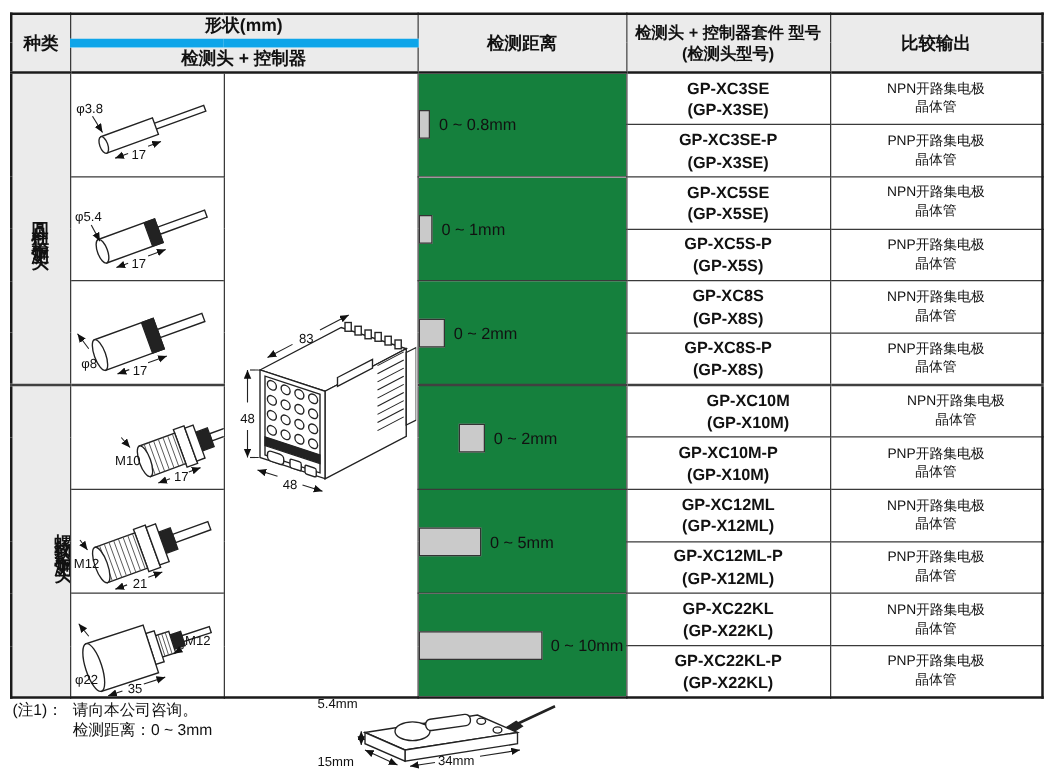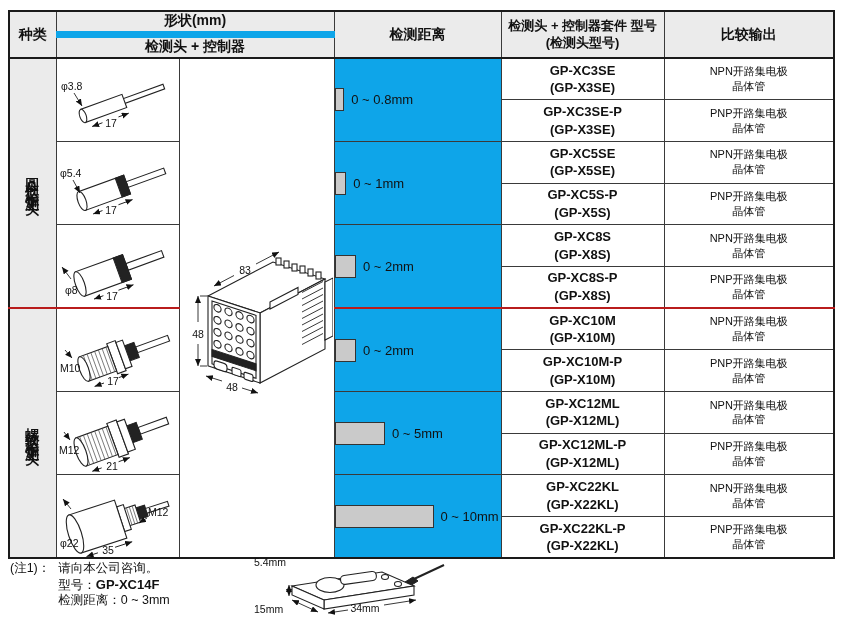--- a/index.html
+++ b/index.html
@@ -6,26 +6,26 @@
   body{width:841px;height:621px;position:relative;overflow:hidden;
        font-family:"Liberation Sans","DejaVu Sans",sans-serif;color:#111;}
   .spec{position:absolute;left:8px;top:10px;width:825px;border-collapse:collapse;
         table-layout:fixed;border:2.5px solid #1a1a1a;}
   .spec th,.spec td{border:1px solid #3a3a3a;padding:0;overflow:hidden;}
   thead th{background:#ebebeb;font-size:14px;font-weight:bold;text-align:center;vertical-align:middle;}
   tr.h1{height:23px;} tr.h2{height:24px;}
   tr.h2 th{border-top:7px solid #0ea5e9;}
   tbody tr{height:41.7px;}
   tbody tr:first-child>td{border-top:2.5px solid #1a1a1a;}
-  tr.group-start>td{border-top:2px solid #b91c1c;}
+  tr.group-start>td{border-top:2px solid #404040;padding-left:32px;}
   td.typecell{background:#ebebeb;text-align:center;vertical-align:middle;}
   .vlabel{writing-mode:vertical-rl;text-orientation:upright;font-weight:bold;
           font-size:14px;letter-spacing:5px;display:inline-block;}
   td.shapecell,td.ctrl{text-align:center;vertical-align:middle;background:#fff;}
-  td.distcell{vertical-align:middle;background:#0ea5e9;}
+  td.distcell{vertical-align:middle;background:#15803d;}
   .drow{display:flex;align-items:center;gap:7px;}
   .bar{height:21px;background:#cacaca;border:1px solid #333;flex:0 0 auto;}
   .dlabel{font-size:13px;white-space:nowrap;}
   td.mcell{text-align:center;vertical-align:middle;font-weight:bold;font-size:13px;line-height:1.35;}
   td.ocell{text-align:center;vertical-align:middle;font-size:11px;line-height:1.35;}
   .mhdr{font-size:13px;line-height:1.3;}
   svg{display:block;margin:0 auto;}
   svg .ln{fill:#fff;stroke:#222;stroke-width:1.1;}
   svg .dk{fill:#222;stroke:#222;stroke-width:1;}
   svg .thr{stroke:#555;stroke-width:0.7;}
@@ -458,21 +458,20 @@
       <div>晶体管</div>
     </td>
   </tr>
 </tbody>
 </table>
 
 <div class="note">
   <span class="tag">(注1)：</span>
   <div>
     <div>请向本公司咨询。</div>
-    <div><span>型号：</span><b>GP-XC14F</b></div>
     <div><span>检测距离：</span><span>0 ~ 3mm</span></div>
   </div>
 </div>
 
 <svg class="flatsvg" width="195" height="64" viewBox="0 0 195 64">
   <defs>
       <marker id="af" markerWidth="9" markerHeight="8" refX="7" refY="3" orient="auto-start-reverse" markerUnits="userSpaceOnUse">
         <path d="M0,0L7,3L0,6z" fill="#111"></path>
       </marker>
     </defs>

